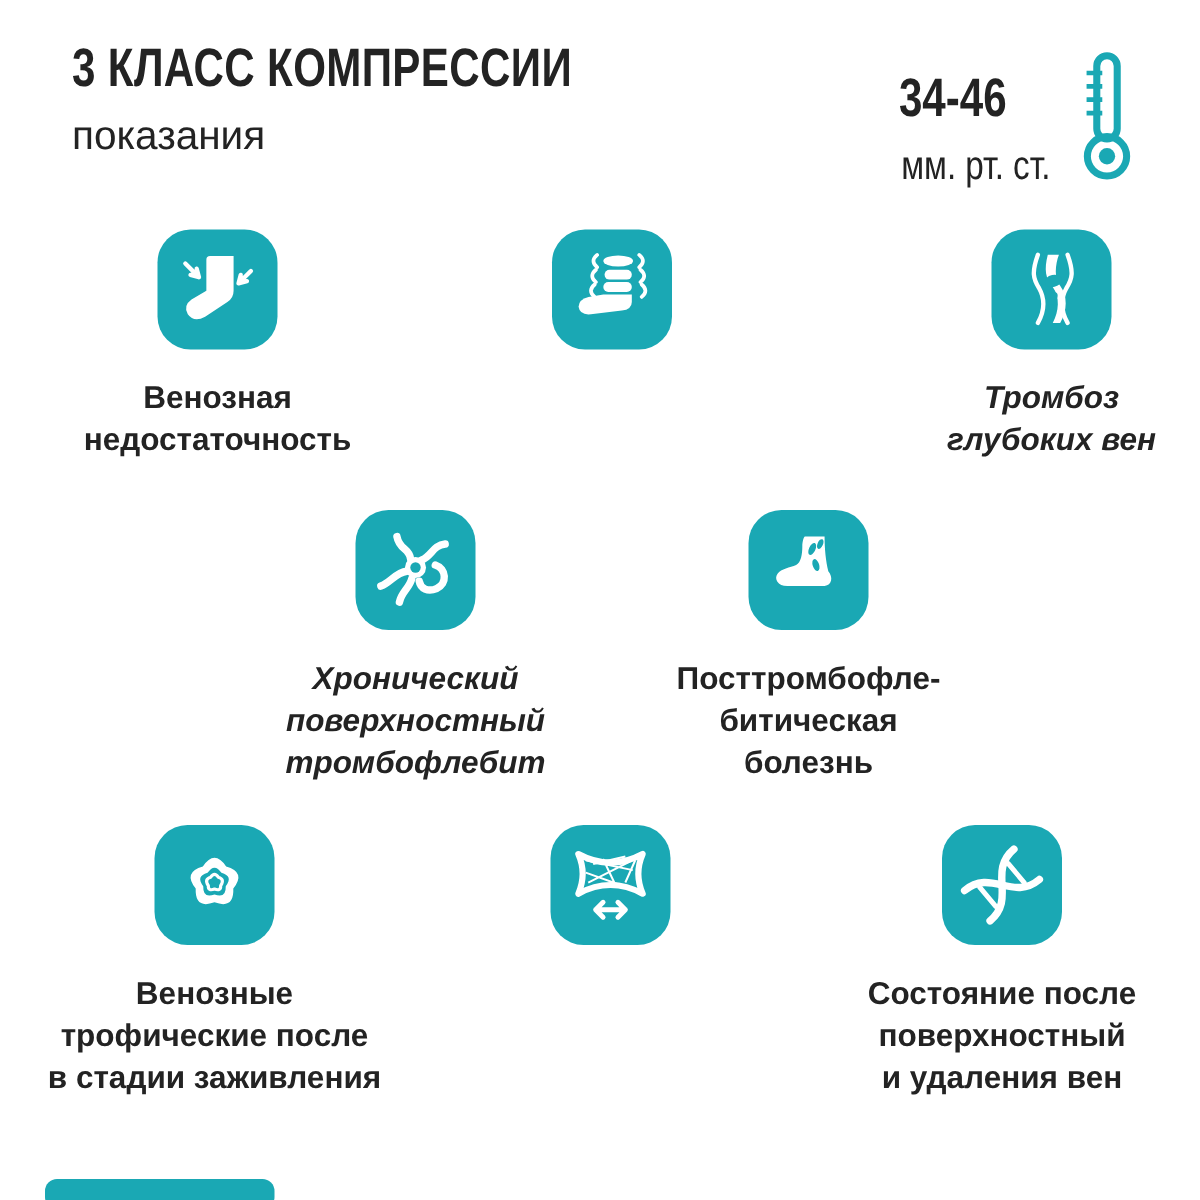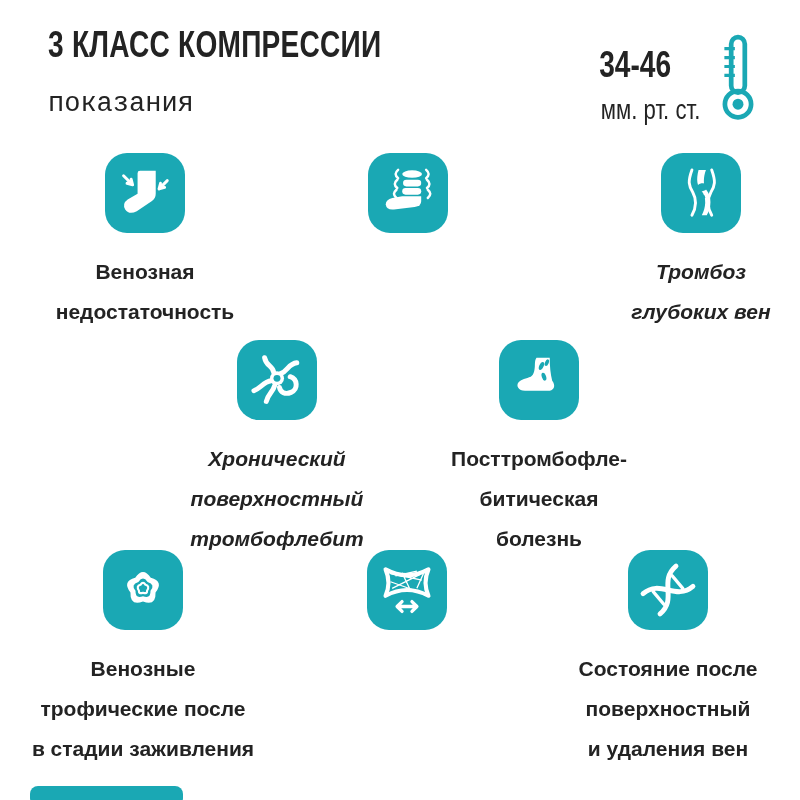--- a/index.html
+++ b/index.html
@@ -9,38 +9,38 @@
     width:800px; height:800px; position:relative; overflow:hidden;
     background:var(--bg); color:var(--ink);
     font-family:"Liberation Sans", sans-serif;
   }
   .header { position:absolute; left:48px; top:24px; }
   .title {
     font-size:36px; font-weight:700; letter-spacing:.3px;
     display:inline-block; transform:scaleX(.78); transform-origin:left top;
     white-space:nowrap;
   }
-  .subtitle { font-size:27px; margin-top:23px;font-family:Liberation Mono, monospace; }
+  .subtitle { font-size:27px; margin-top:9px; }
   .pressure { position:absolute; top:44px; right:100px; text-align:left; }
   .pressure-value {
     font-size:36px; font-weight:700; display:inline-block;
     transform:scaleX(.78); transform-origin:right top; white-space:nowrap;
   }
   .pressure-unit {
     font-size:27px; margin-top:9px; display:inline-block;
     transform:scaleX(.82); transform-origin:right top; white-space:nowrap;
   }
   .thermo { position:absolute; left:710px; top:34px; }
   .item { position:absolute; width:250px; text-align:center; }
   .tile {
     width:80px; height:80px; border-radius:22px; background:var(--accent);
     margin:0 auto; display:flex; align-items:center; justify-content:center;
   }
   .label {
-    margin-top:19px; font-size:21px; line-height:40px; font-weight:700;
+    margin-top:19px; font-size:21px; line-height:28px; font-weight:700;
     white-space:pre-line;
   }
   .footer-bar {
     position:absolute; left:30px; top:786px; width:153px; height:20px;
     border-radius:8px; background:var(--accent);
   }
   svg .wf { fill:#fff; }
   svg .ws { stroke:#fff; fill:none; }
   svg .af { fill:var(--accent); }
   svg .as { stroke:var(--accent); fill:none; }

